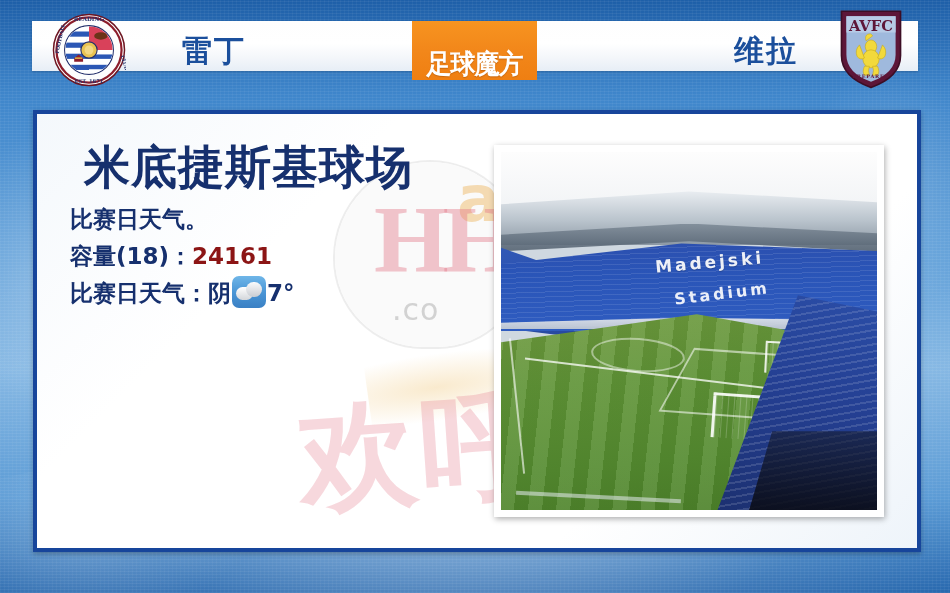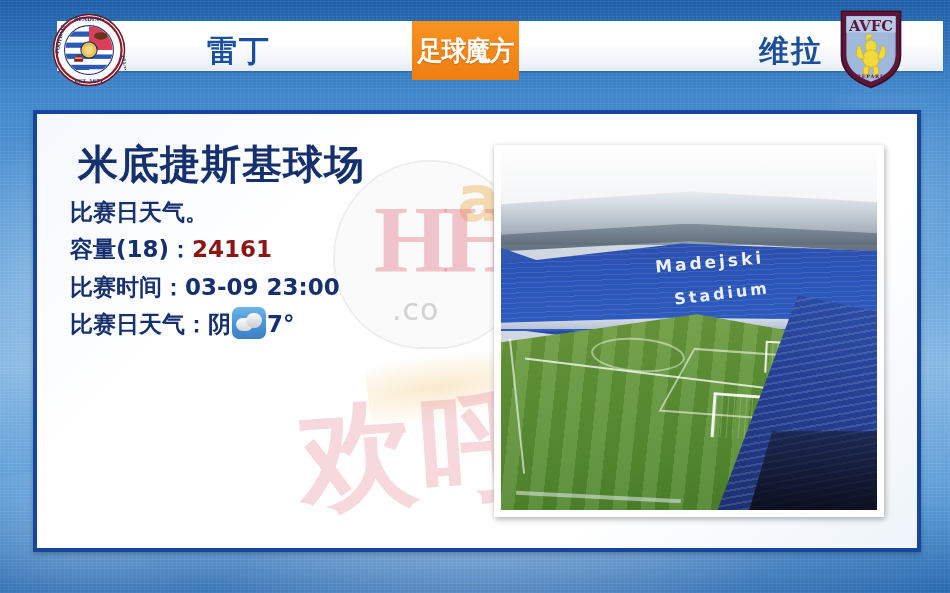--- a/index.html
+++ b/index.html
@@ -55,21 +55,20 @@
 
   
   .header {
     position: absolute;
     left: 32px;
     top: 21px;
     width: 886px;
     height: 50px;
     background: linear-gradient(180deg, #fefefe 0%, #ffffff 45%, #f3f6fa 75%, #e7eef6 100%);
     box-shadow: 0 1px 2px rgba(0,0,0,0.18);
-    margin-left: 25px;
   }
 
   .team-name {
     position: absolute;
     top: 0;
     height: 59px;
     line-height: 59px;
     font-size: 30px;
     font-weight: bold;
     color: #1b4f9c;
@@ -96,26 +95,26 @@
     width: 66px;
     height: 82px;
     z-index: 5;
   }
 
   
   .center-logo {
     position: absolute;
     left: 412px;
     top: 21px;
-    width: 107px;
+    width: 125px;
     height: 59px;
     background: linear-gradient(180deg, #f79420 0%, #f2871a 50%, #ef7f12 100%);
     z-index: 4;
     display: flex;
-    align-items: center;
+    align-items: flex-end;
     justify-content: center;
   }
   .center-logo-text {
     font-size: 25px;
     font-weight: bold;
     color: #ffffff;
     letter-spacing: -1px;
     font-family: "DejaVu Sans", "Liberation Sans", sans-serif;
     text-shadow: 0 1px 1px rgba(150,70,0,0.45);
     transform: scaleY(1.08);
@@ -197,26 +196,26 @@
 
   
   .info {
     position: absolute;
     left: 33px;
     top: 28px;
     width: 430px;
     z-index: 3;
   }
   .stadium-title {
-    font-size: 40px;
+    font-size: 46px;
     font-weight: bold;
     color: #16306e;
     letter-spacing: 1px;
     line-height: 1.1;
-    margin: 0 0 8px 8px;
+    margin: 0 0 8px 14px;
     white-space: nowrap;
   }
   .info-line {
     font-size: 23px;
     font-weight: bold;
     color: #16306e;
     line-height: 1.62;
     white-space: nowrap;
   }
   .val-red {
@@ -523,23 +522,20 @@
 
       <div class="stadium-title">米底捷斯基球场</div>
 
       <div class="info-line">比赛日天气。</div>
 
       <div class="info-line">
         <span>容量(18)：</span><span class="val-red">24161</span>
       </div>
 
 
-      <div class="info-line">
-        <span>比赛时间：</span><span>03-09 23:00</span>
-      </div>
 
       <div class="info-line">
         <span>比赛日天气：</span><span>阴</span><span class="weather-icon"></span><span>7°</span>
       </div>
 
     </div>
 
     <div class="photo-frame">
       <div class="photo">
         <div class="ph-sky"></div>

